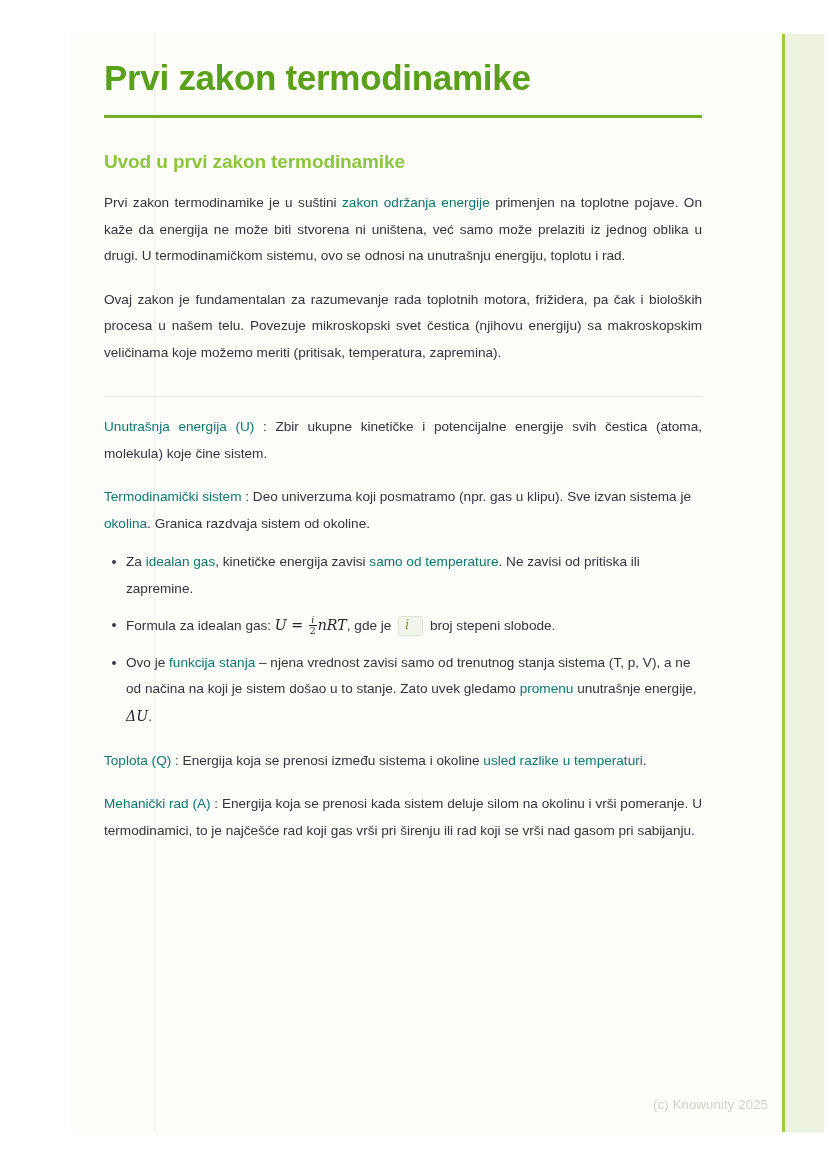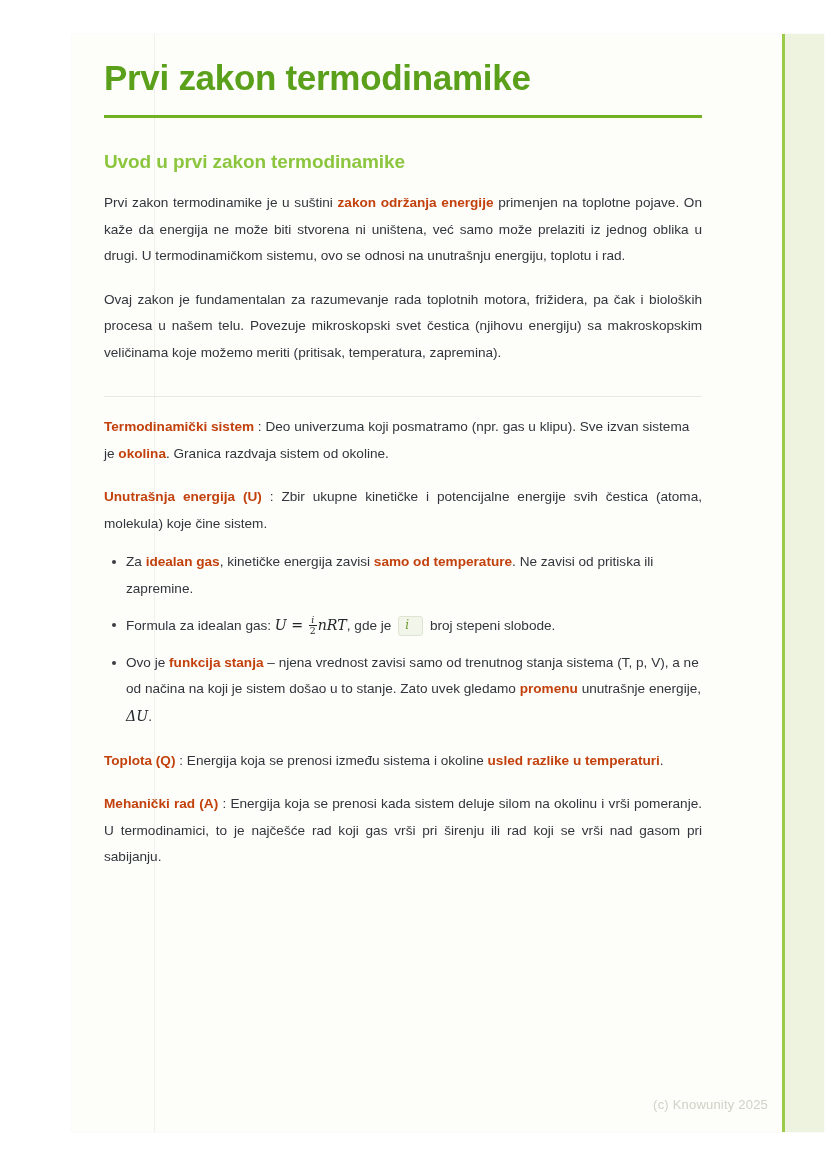--- a/index.html
+++ b/index.html
@@ -94,22 +94,22 @@
     line-height: 1.95;
     color: #32353c;
     text-align: justify;
   }
 
   p.body-text.tight {
     text-align: left;
   }
 
   b, strong {
-    font-weight: bold;
-    color: #c2410c;
+    font-weight: normal;
+    color: #0f766e;
   }
 
   hr.section-divider {
     margin: 30px 0 0 0;
     border: none;
     border-top: 1px solid #e9e9e4;
     width: 100%;
   }
 
   ul.bullets {
@@ -211,23 +211,23 @@
 
       <h2 class="section-title">Uvod u prvi zakon termodinamike</h2>
 
       <p class="body-text"><span>Prvi zakon termodinamike je u suštini </span><b>zakon održanja energije</b><span> primenjen na toplotne pojave. On kaže da energija ne može biti stvorena ni uništena, već samo može prelaziti iz jednog oblika u drugi. U termodinamičkom sistemu, ovo se odnosi na unutrašnju energiju, toplotu i rad.</span></p>
 
       <p class="body-text">Ovaj zakon je fundamentalan za razumevanje rada toplotnih motora, frižidera, pa čak i bioloških procesa u našem telu. Povezuje mikroskopski svet čestica (njihovu energiju) sa makroskopskim veličinama koje možemo meriti (pritisak, temperatura, zapremina).</p>
 
       <hr class="section-divider">
 
 
+      <p class="body-text"><b>Unutrašnja energija (U)</b><span> : </span><span>Zbir ukupne kinetičke i potencijalne energije svih čestica (atoma, molekula) koje čine sistem.</span></p>
+
       <p class="body-text tight"><b>Termodinamički sistem</b><span> : </span><span>Deo univerzuma koji posmatramo (npr. gas u klipu). Sve izvan sistema je </span><b>okolina</b><span>. Granica razdvaja sistem od okoline.</span></p>
-
-      <p class="body-text"><b>Unutrašnja energija (U)</b><span> : </span><span>Zbir ukupne kinetičke i potencijalne energije svih čestica (atoma, molekula) koje čine sistem.</span></p>
 
       <ul class="bullets">
         <li><span>Za </span><b>idealan gas</b><span>, kinetičke energija zavisi </span><b>samo od temperature</b><span>. Ne zavisi od pritiska ili zapremine.</span></li>
 
         <li><span>Formula za idealan gas: </span><span class="math"><span>U</span><span class="up"> = </span><span class="frac"><span class="num">i</span><span class="den">2</span></span><span>nRT</span></span><span>, gde je </span><span class="chip">i</span><span> broj stepeni slobode.</span></li>
 
         <li><span>Ovo je </span><b>funkcija stanja</b><span> – njena vrednost zavisi samo od trenutnog stanja sistema (T, p, V), a ne od načina na koji je sistem došao u to stanje. Zato uvek gledamo </span><b>promenu</b><span> unutrašnje energije, </span><span class="math">ΔU</span><span>.</span></li>
       </ul>
 
       <p class="body-text"><b>Toplota (Q)</b><span> : </span><span>Energija koja se prenosi između sistema i okoline </span><b>usled razlike u temperaturi</b><span>.</span></p>

